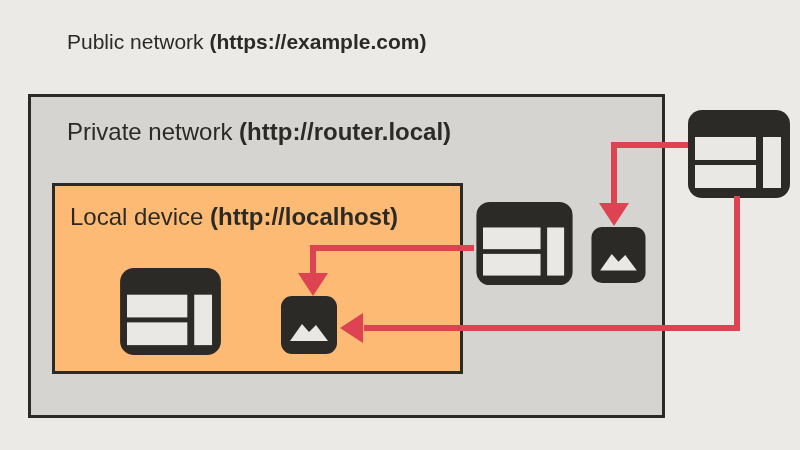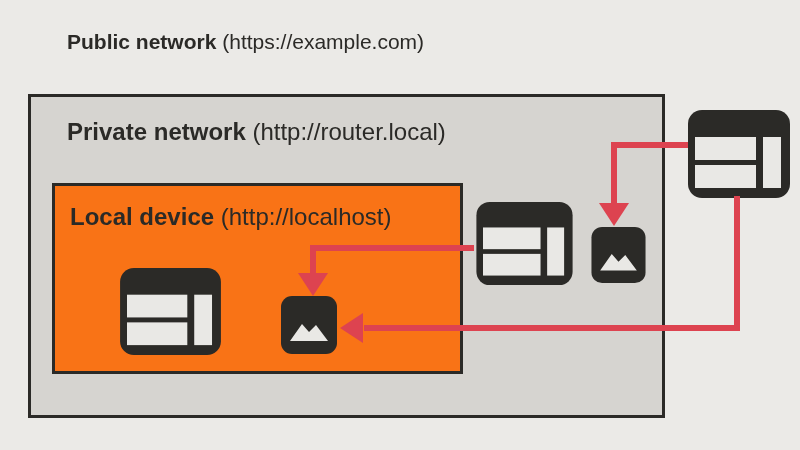--- a/index.html
+++ b/index.html
@@ -16,22 +16,22 @@
     overflow: hidden;
     color: #2b2a27;
   }
   .zone-title {
     position: absolute;
     font-size: 24px;
     line-height: 26px;
     white-space: nowrap;
     color: #2b2a27;
   }
-  .zone-title .name { font-weight: 700; text-align: right; }
-  .zone-title .url  { font-weight: 400; }
+  .zone-title .name { font-weight: 400; text-align: right; }
+  .zone-title .url  { font-weight: 700; }
   .page-title {
     left: 67px;
     top: 29px;
     font-size: 21px;
   }
   .box {
     position: absolute;
     border: 3px solid #2b2a27;
     box-sizing: border-box;
   }
@@ -41,21 +41,21 @@
     width: 637px;
     height: 324px;
     background: #d6d4d0;
   }
   .private-label { left: 36px; top: 22px; }
   .local-box {
     left: 21px;
     top: 86px;
     width: 411px;
     height: 191px;
-    background: #f97316;
+    background: #fdba74;
   }
   .local-label { left: 15px; top: 18px; }
   .icon { position: absolute; display: block; }
   .local-browser  { left: 63px;  top: 82px;  width: 105px; height: 87px; }
   .local-image    { left: 226px; top: 110px; width: 56px;  height: 58px; }
   .middle-browser { left: 441px; top: 105px; width: 105px; height: 83px; }
   .middle-image   { left: 559px; top: 130px; width: 57px;  height: 56px; }
   .public-browser { left: 688px; top: 110px; width: 102px; height: 88px; }
   .arrows {
     position: absolute;

